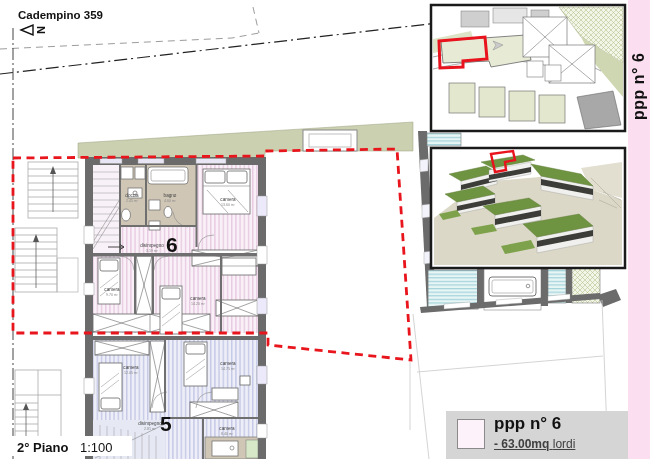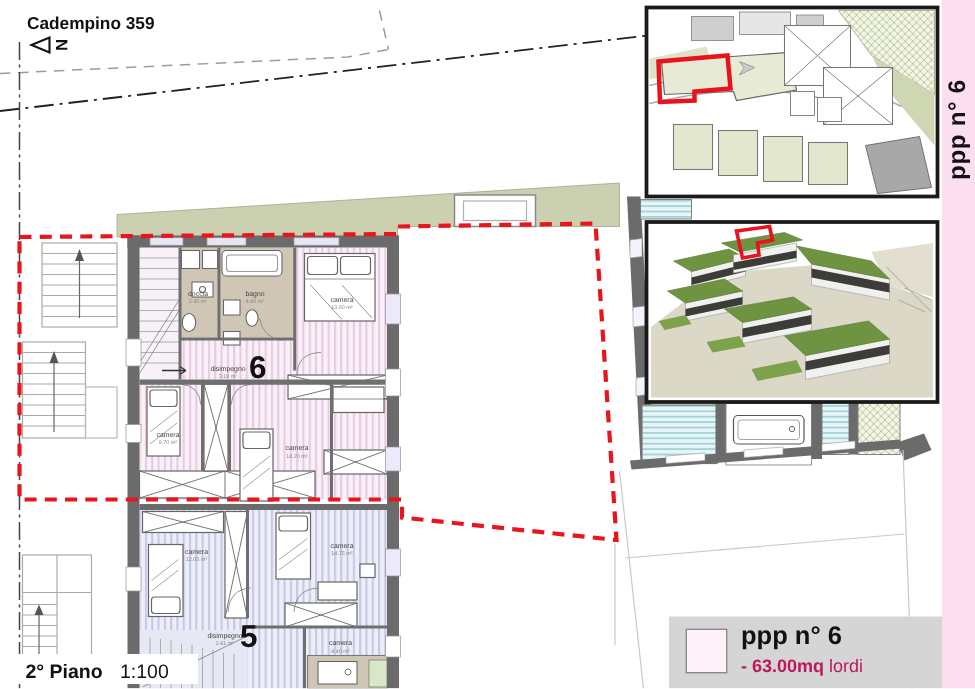--- a/index.html
+++ b/index.html
@@ -8,21 +8,21 @@
   #plan-svg{position:absolute;left:0;top:0;}
   svg text{font-family:"Liberation Sans",sans-serif;}
   .strip{position:absolute;right:0;top:0;width:22px;height:459px;background:#fbdeef;}
   .strip-label{position:absolute;left:630px;top:120px;transform:rotate(-90deg);
         transform-origin:0 0;white-space:nowrap;font-size:16px;font-weight:bold;color:#111;
         letter-spacing:.5px;}
   .legend{position:absolute;left:446px;top:411px;width:182px;height:48px;background:#d5d5d5;}
   .legend .swatch{position:absolute;left:11px;top:8px;width:26px;height:28px;
         background:#fdf1fa;border:1px solid #8a8a8a;}
   .legend .lg-title{position:absolute;left:48px;top:3px;font-size:17px;font-weight:bold;color:#111;}
-  .legend .lg-area{position:absolute;left:48px;top:26px;font-size:12px;color:#be185d;}
+  .legend .lg-area{position:absolute;left:48px;top:26px;font-size:12px;color:#404040;text-decoration:underline;}
   .legend .lg-area .bld{font-weight:bold;}
 </style>
 </head>
 <body>
 
 <div id="page">
 
 <svg id="plan-svg" width="650" height="459" viewBox="0 0 650 459">
   <defs>
     <pattern id="pinkH" width="4.2" height="6" patternUnits="userSpaceOnUse">

